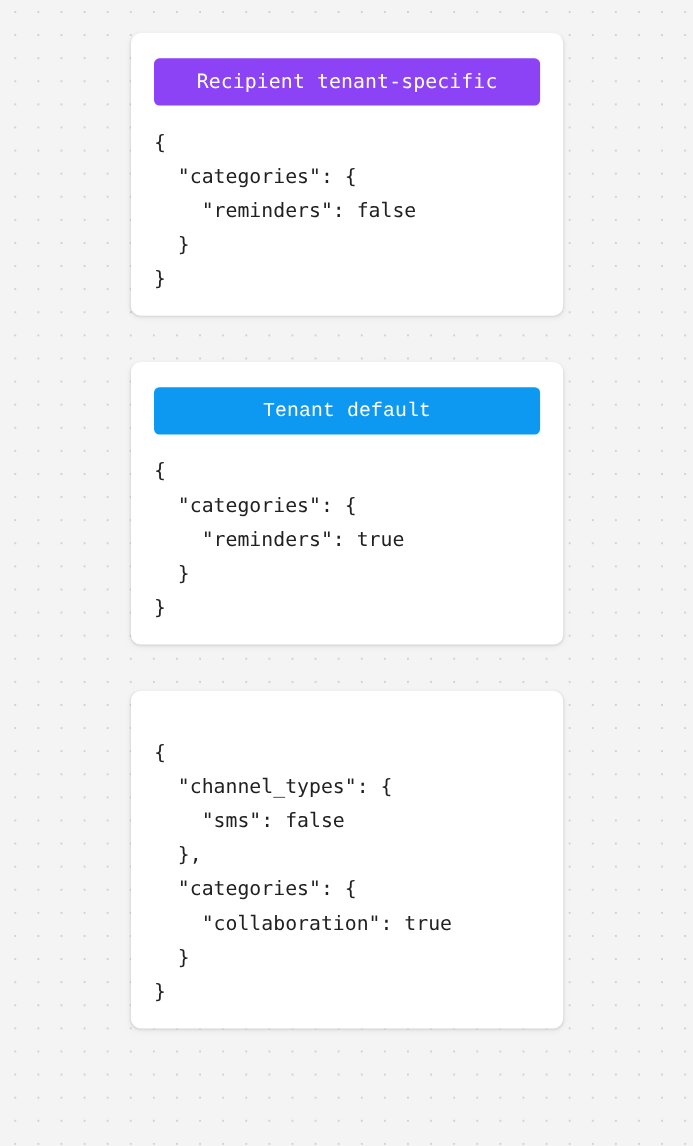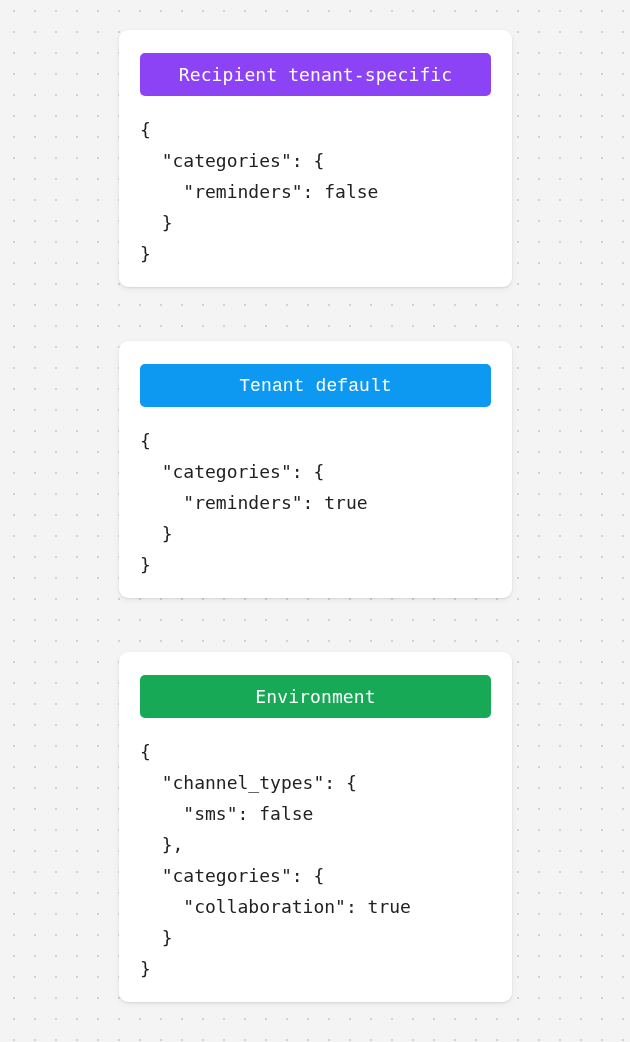--- a/index.html
+++ b/index.html
@@ -28,21 +28,21 @@
   }
 
   .card {
     box-sizing: border-box;
     width: 393px;
     background: #ffffff;
     border-radius: 9px;
     box-shadow: 0 1px 2px rgba(0,0,0,0.09),
                 0 2px 7px rgba(0,0,0,0.055);
     padding: 23px 21px 18px 21px;
-    margin-bottom: 54px;
+    margin-bottom: 42px;
   }
   .card:last-child { margin-bottom: 0; }
 
   .card-header {
     box-sizing: border-box;
     height: 43px;
     border-radius: 5px;
     display: flex;
     align-items: center;
     justify-content: center;
@@ -84,21 +84,20 @@
   <div class="card">
     <div class="card-header" style="background-color: rgb(13, 153, 242); font-family: Liberation Mono, monospace;">Tenant default</div>
     <pre class="card-body" style="color: rgb(33, 33, 33);">{
   "categories": {
     "reminders": true
   }
 }</pre>
   </div>
 
   <div class="card">
-    <div class="card-header" style="background-color: rgb(24, 169, 87);">Environment</div>
     <pre class="card-body" style="color: rgb(33, 33, 33);">{
   "channel_types": {
     "sms": false
   },
   "categories": {
     "collaboration": true
   }
 }</pre>
   </div>
 

